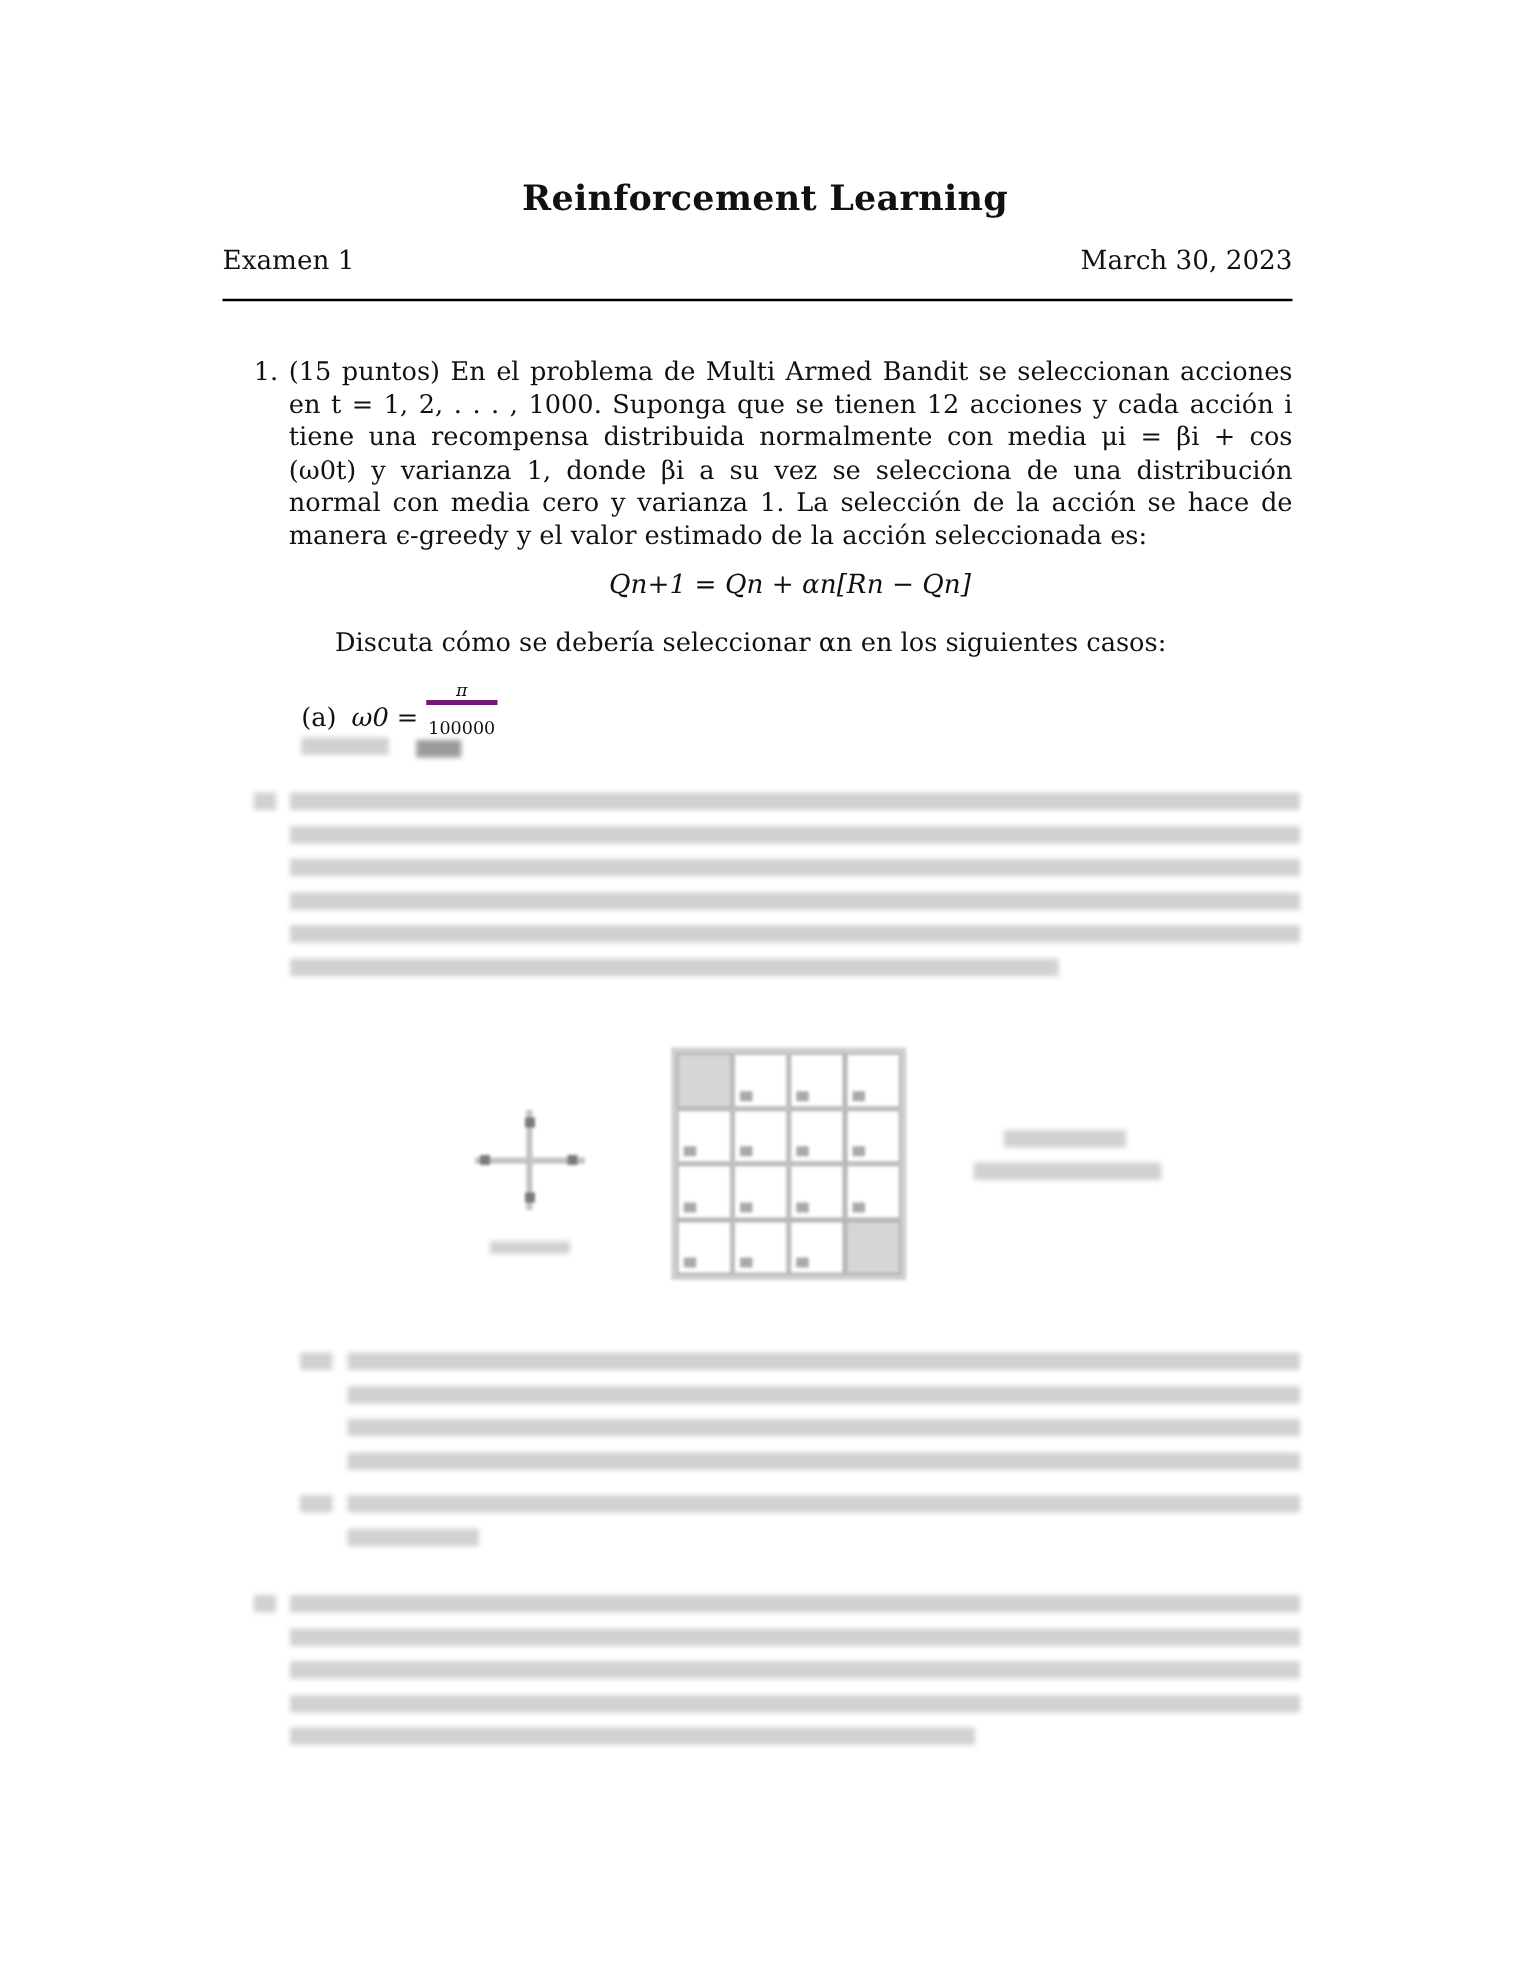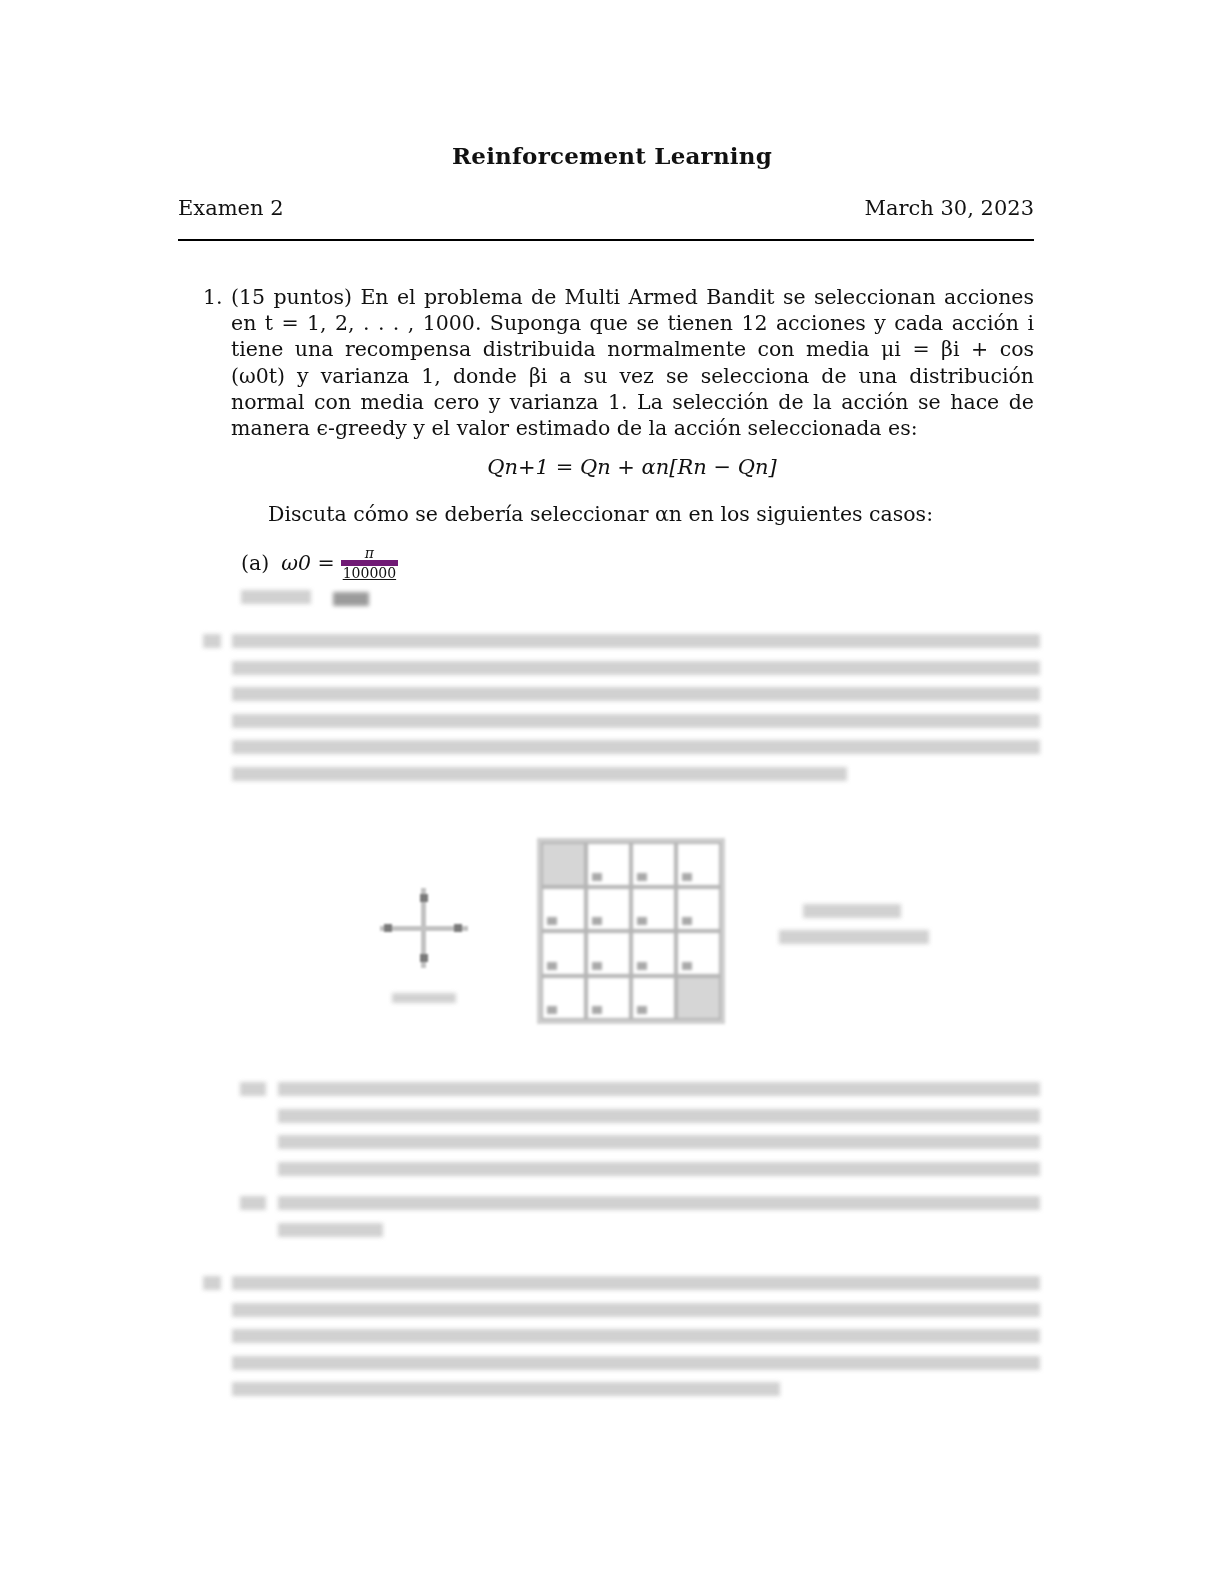--- a/index.html
+++ b/index.html
@@ -1,35 +1,35 @@
 <!DOCTYPE html>
 <html><head>
 <meta charset="utf-8">
 <style>
   html, body { margin: 0; padding: 0; background: #ffffff; }
   body { width: 1224px; height: 1584px; position: relative; overflow: hidden;
          font-family: "DejaVu Serif", "Liberation Serif", serif; color: #111; }
   .abs { position: absolute; }
   .title { top: 142px; left: 0; width: 1224px; text-align: center;
-           font-size: 23px; font-weight: bold; letter-spacing: 0.2px; }
+           font-size: 28px; font-weight: bold; letter-spacing: 0.2px; }
   .hdr { top: 196px; font-size: 21px; }
   .hdr-left { left: 178px; }
   .hdr-right { right: 190px; text-align: right; }
   .rule { top: 239px; left: 178px; width: 856px; height: 2px; background: #000; }
 
   .p1 { left: 203px; top: 284px; width: 831px; font-size: 20.5px; line-height: 26.2px; }
   .p1 .num { position: absolute; left: 0; top: 0; }
   .p1 .body { margin-left: 28px; text-align: justify; }
   .m { font-style: italic; font-family: "DejaVu Serif", serif; }
   .eq { top: 455px; left: 0; width: 1264px; text-align: center; font-size: 21px; }
   .discuss { top: 502px; left: 232px; font-size: 20.5px; margin-left: 36px; }
   .item-a { top: 546px; left: 241px; font-size: 20.5px; display: flex; align-items: center; }
   .frac { display: inline-flex; flex-direction: column; align-items: center;
           font-size: 14px; line-height: 14px; margin-left: 6px; }
-  .frac .den { border-top: 6px solid #701a75; padding: 0 2px; text-decoration: underline; }
+  .frac .den { border-top: 4px solid #701a75; padding: 12px 2px; }
   .item-b { top: 582px; left: 241px; height: 26px; width: 135px; }
 
   
   .blur-line { position: absolute; height: 14px; background: #c9c9c9; filter: blur(2.2px); opacity: 0.85; }
   .blur-dark { background: #8a8a8a; }
 
   .grid { left: 537px; top: 838px; width: 188px; height: 186px;
           border: 4px solid #cfcfcf; box-sizing: border-box;
           display: grid; grid-template-columns: repeat(4,1fr); grid-template-rows: repeat(4,1fr);
           filter: blur(1.4px); }
@@ -39,21 +39,21 @@
 
   .cross { left: 380px; top: 888px; width: 90px; height: 80px; filter: blur(1.3px); }
   .cross .h { position: absolute; left: 0; top: 38px; width: 88px; height: 5px; background: #c2c2c2; }
   .cross .v { position: absolute; left: 41px; top: 0; width: 5px; height: 80px; background: #c2c2c2; }
   .cross .tip { position: absolute; width: 8px; height: 8px; background: #7a7a7a; }
 </style>
 </head>
 <body>
 
 <div class="abs title">Reinforcement Learning</div>
-<div class="abs hdr hdr-left">Examen 2</div>
+<div class="abs hdr hdr-left">Examen 1</div>
 <div class="abs hdr hdr-right">March 30, 2023</div>
 <div class="abs rule"></div>
 
 <div class="abs p1">
   <span class="num">1.</span>
   <div class="body">
     <span>(15 puntos)</span>
     <span>En el problema de Multi Armed Bandit se seleccionan acciones en t = 1, 2, . . . , 1000. Suponga que se tienen 12 acciones y cada acción i tiene una recompensa distribuida normalmente con media μi = βi + cos (ω0t) y varianza 1, donde βi a su vez se selecciona de una distribución normal con media cero y varianza 1. La selección de la acción se hace de manera ϵ-greedy y el valor estimado de la acción seleccionada es:</span>
   </div>
 </div>

